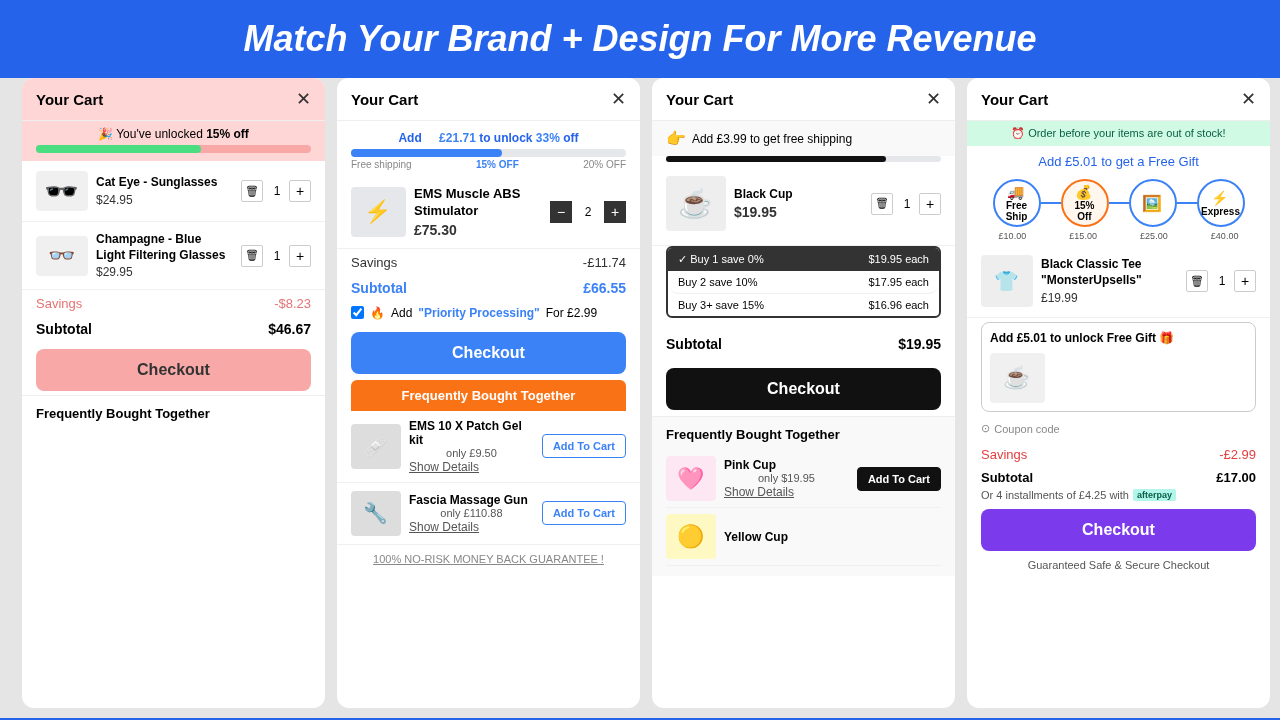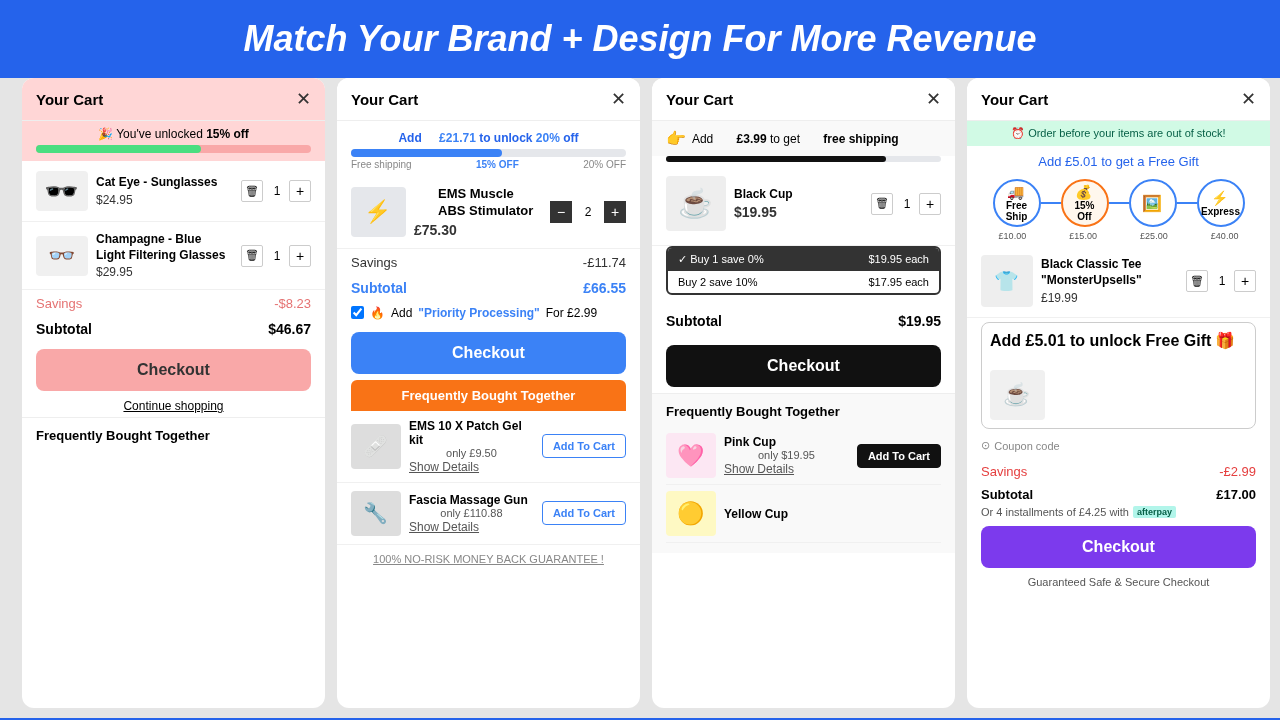--- a/index.html
+++ b/index.html
@@ -90,21 +90,21 @@
     .panel2 .panel-header { background: white; border-bottom: 1px solid #eee; }
     .panel2 .progress-section { padding: 10px 14px 6px; }
     .progress-label { font-size: 12px; text-align: center; margin-bottom: 4px; }
     .progress-label span { color: #2563eb; font-weight: bold; }
     .progress-bar-blue-bg { background: #e5e7eb; border-radius: 10px; height: 8px; position: relative; }
     .progress-bar-blue-fill { background: #3b82f6; border-radius: 10px; height: 8px; width: 55%; }
     .progress-labels { display: flex; justify-content: space-between; font-size: 10px; color: #888; margin-top: 2px; }
     .progress-labels span { font-size: 10px; }
     .progress-labels .active { color: #3b82f6; font-weight: bold; }
 
-    .panel2 .cart-item .item-name { font-size: 13px; margin-left: 24px; }
+    .panel2 .cart-item .item-name { font-size: 13px; }
     .price-big { font-size: 14px; font-weight: bold; }
 
     .qty-control-minus { background: #333; color: white; border: none; width: 22px; height: 22px; cursor: pointer; font-size: 14px; }
     .qty-control-plus { background: #333; color: white; border: none; width: 22px; height: 22px; cursor: pointer; font-size: 14px; }
 
     .savings-row2 { display: flex; justify-content: space-between; padding: 6px 14px; color: #333; font-size: 13px; }
     .subtotal-row2 { display: flex; justify-content: space-between; padding: 4px 14px; color: #3b82f6; font-size: 14px; font-weight: bold; }
 
     .priority-row { display: flex; align-items: center; gap: 6px; padding: 6px 14px; font-size: 12px; }
     .priority-row span.priority-text { color: #3b82f6; font-weight: bold; }
@@ -118,21 +118,21 @@
     .fbt-item-name { font-weight: bold; font-size: 12px; }
     .fbt-item-price { font-size: 11px; color: #555; text-align: center; }
     .fbt-show { font-size: 12px; color: #555; text-decoration: underline; cursor: pointer; }
     .add-to-cart-btn { background: white; border: 1px solid #3b82f6; color: #3b82f6; border-radius: 4px; padding: 5px 10px; font-size: 11px; cursor: pointer; font-weight: bold; }
     .guarantee-text { text-align: center; font-size: 11px; color: #888; padding: 8px 14px; text-decoration: underline; }
 
     
     .panel3 .panel-header { background: white; }
     .panel3 .shipping-banner { background: #f9f9f9; padding: 8px 14px; display: flex; align-items: center; gap: 6px; font-size: 12px; }
     .panel3 .shipping-banner span.emoji { font-size: 16px; }
-    .panel3 .shipping-banner strong { font-weight: bold; margin-left: 20px; }
+    .panel3 .shipping-banner strong { font-weight: normal; }
 
     .panel3 .cart-item { padding: 14px 14px; }
     .panel3 .item-img { width: 60px; height: 55px; background: #eee; }
 
     .volume-discount-box { margin: 0 14px; border: 2px solid #333; border-radius: 6px; overflow: hidden; }
     .vd-header { background: #333; color: white; padding: 5px 10px; font-size: 11px; display: flex; justify-content: space-between; }
     .vd-row { display: flex; justify-content: space-between; padding: 5px 10px; font-size: 11px; border-bottom: 1px solid #f0f0f0; border-radius: 11px; }
     .vd-row:last-child { border-bottom: none; }
 
     .panel3 .subtotal-row { padding: 10px 14px; }
@@ -151,21 +151,21 @@
     .progress-circles { display: flex; align-items: center; justify-content: center; padding: 6px 10px 4px; gap: 0; }
     .prog-circle { width: 48px; height: 48px; border-radius: 50%; border: 2px solid #3b82f6; display: flex; flex-direction: column; align-items: center; justify-content: center; font-size: 9px; text-align: center; background: white; flex-shrink: 0; }
     .prog-circle.active { border-color: #f97316; }
     .prog-line { flex: 1; height: 2px; background: #3b82f6; max-width: 20px; }
     .prog-val { font-size: 10px; font-weight: bold; }
     .prog-label-row { display: flex; justify-content: space-around; font-size: 9px; color: #555; padding: 0 10px 4px; }
 
     .panel4 .cart-item { padding: 10px 14px; }
 
     .add-free-gift-box { margin: 4px 14px; border: 1px solid #ccc; border-radius: 8px; padding: 8px; }
-    .add-free-gift-title { font-weight: bold; font-size: 16px; margin-bottom: 20px; }
+    .add-free-gift-title { font-weight: bold; font-size: 12px; margin-bottom: 8px; }
     .free-gift-item { display: flex; align-items: center; gap: 8px; }
     .free-gift-details { flex: 1; }
     .free-gift-name { font-size: 11px; font-style: italic; }
     .free-gift-old-price { font-size: 11px; color: #888; text-decoration: line-through; }
     .free-gift-new-price { font-size: 12px; color: #22c55e; font-weight: bold; }
 
     .coupon-section { padding: 6px 14px; }
     .coupon-label { color: #888; font-size: 11px; display: flex; align-items: center; gap: 4px; }
     .panel4 .savings-row { color: #e53e3e; }
     .panel4 .subtotal-row { padding: 2px 14px; font-size: 13px; }
@@ -245,39 +245,38 @@
         <span>-$8.23</span>
       </div>
 
 
       <div class="subtotal-row">
         <span>Subtotal</span>
         <span>$46.67</span>
       </div>
 
       <button class="checkout-btn-pink">Checkout</button>
-      <div class="continue-shopping">Continue shopping</div>
 
       <div class="fbt-section">
         <div class="fbt-title">Frequently Bought Together</div>
       </div>
     </div>
   </div>
 
   <div class="panel panel2">
     <div class="panel-header">
       <span>Your Cart</span>
       <button class="close-btn">✕</button>
     </div>
     <div class="progress-section">
       <div class="progress-label">
         <span>Add</span>
         <span style="color:#3b82f6;font-weight:bold;margin-left:14px;">£21.71</span>
         <span>to unlock</span>
-        <span style="color:#3b82f6;font-weight:bold;">20%</span>
+        <span style="color:#3b82f6;font-weight:bold;">33%</span>
         <span>off</span>
       </div>
       <div class="progress-bar-blue-bg">
         <div class="progress-bar-blue-fill"></div>
       </div>
       <div class="progress-labels">
         <span>Free shipping</span>
         <span class="active">15% OFF</span>
         <span>20% OFF</span>
       </div>
@@ -368,20 +367,24 @@
       </div>
 
       <div class="volume-discount-box">
         <div class="vd-header">
           <span>✓ <span>Buy 1 save 0%</span></span>
           <span>$19.95 each</span>
         </div>
         <div class="vd-row">
           <span>Buy 2 save 10%</span>
           <span>$17.95 each</span>
+        </div>
+        <div class="vd-row">
+          <span>Buy 3+ save 15%</span>
+          <span>$16.96 each</span>
         </div>
       </div>
 
       <div class="subtotal-row" style="margin-top:8px;">
         <span>Subtotal</span>
         <span>$19.95</span>
       </div>
 
       <button class="checkout-btn-black">Checkout</button>
 

